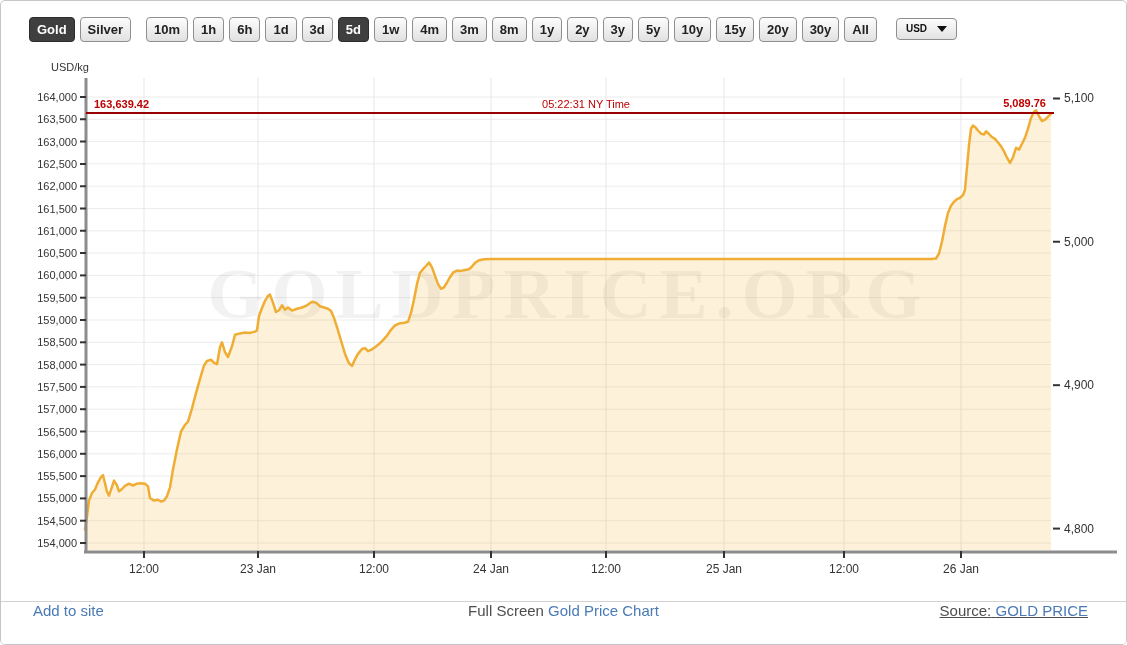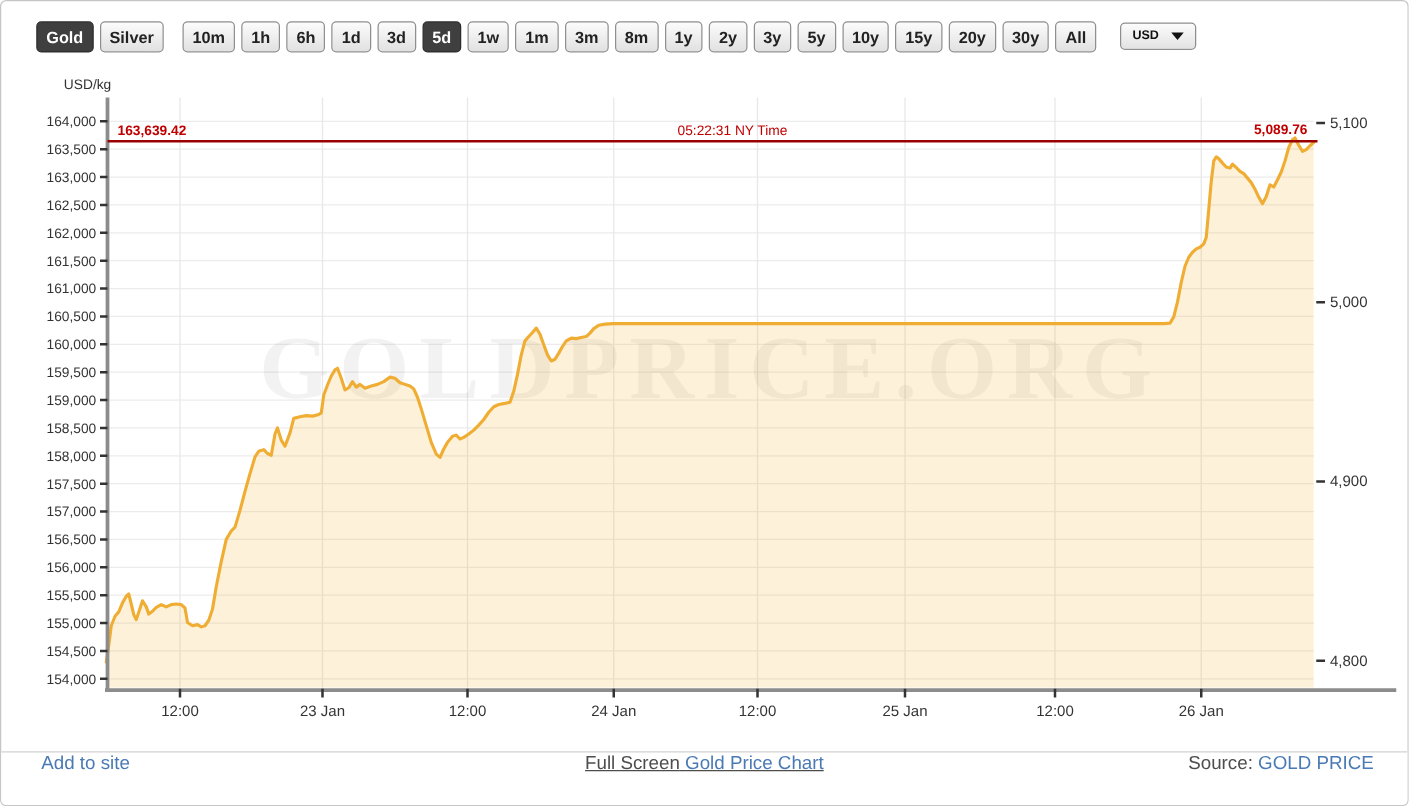--- a/index.html
+++ b/index.html
@@ -16,22 +16,22 @@
   .currency-select{display:flex;align-items:center;margin-left:14px;font-size:10px;font-weight:bold;color:#111;
        background:linear-gradient(#fcfcfc,#e3e3e3);border:1px solid #8f8f8f;border-radius:4px;
        padding:5px 9px;cursor:pointer;line-height:1;}
   .caret{width:0;height:0;border-left:5px solid transparent;border-right:5px solid transparent;
        border-top:6px solid #111;margin-left:10px;}
   .chart-section{position:relative;height:546px;}
   .chart-section svg{display:block;}
   .footer{box-sizing:border-box;margin-top:auto;height:43px;border-top:1px solid #d2d2d2;
        display:flex;align-items:flex-start;position:relative;font-size:15px;color:#4d4d4d;background:#fff;}
   .footer .left{padding-left:32px;}
-  .footer .center{position:absolute;left:50%;transform:translateX(-50%);white-space:nowrap;text-decoration:underline;}
-  .footer .right{margin-left:auto;padding-right:27px;white-space:nowrap;}
+  .footer .center{position:absolute;left:50%;transform:translateX(-50%);white-space:nowrap;}
+  .footer .right{margin-left:auto;padding-right:38px;white-space:nowrap;text-decoration:underline;}
   .link{color:#4a7ab5;cursor:pointer;}
   .muted{color:#4d4d4d;}
 </style>
 </head>
 <body>
 
 <div class="widget">
 
   <div class="toolbar">
     <div class="metal-group" id="metal-buttons">
@@ -39,21 +39,21 @@
         <div class="btn">Silver</div>
       </div>
     <div class="range-group" id="range-buttons">
         <div class="btn">10m</div>
         <div class="btn">1h</div>
         <div class="btn">6h</div>
         <div class="btn">1d</div>
         <div class="btn">3d</div>
         <div class="btn active">5d</div>
         <div class="btn">1w</div>
-        <div class="btn">1m</div>
+        <div class="btn">4m</div>
         <div class="btn">3m</div>
         <div class="btn">8m</div>
         <div class="btn">1y</div>
         <div class="btn">2y</div>
         <div class="btn">3y</div>
         <div class="btn">5y</div>
         <div class="btn">10y</div>
         <div class="btn">15y</div>
         <div class="btn">20y</div>
         <div class="btn">30y</div>

